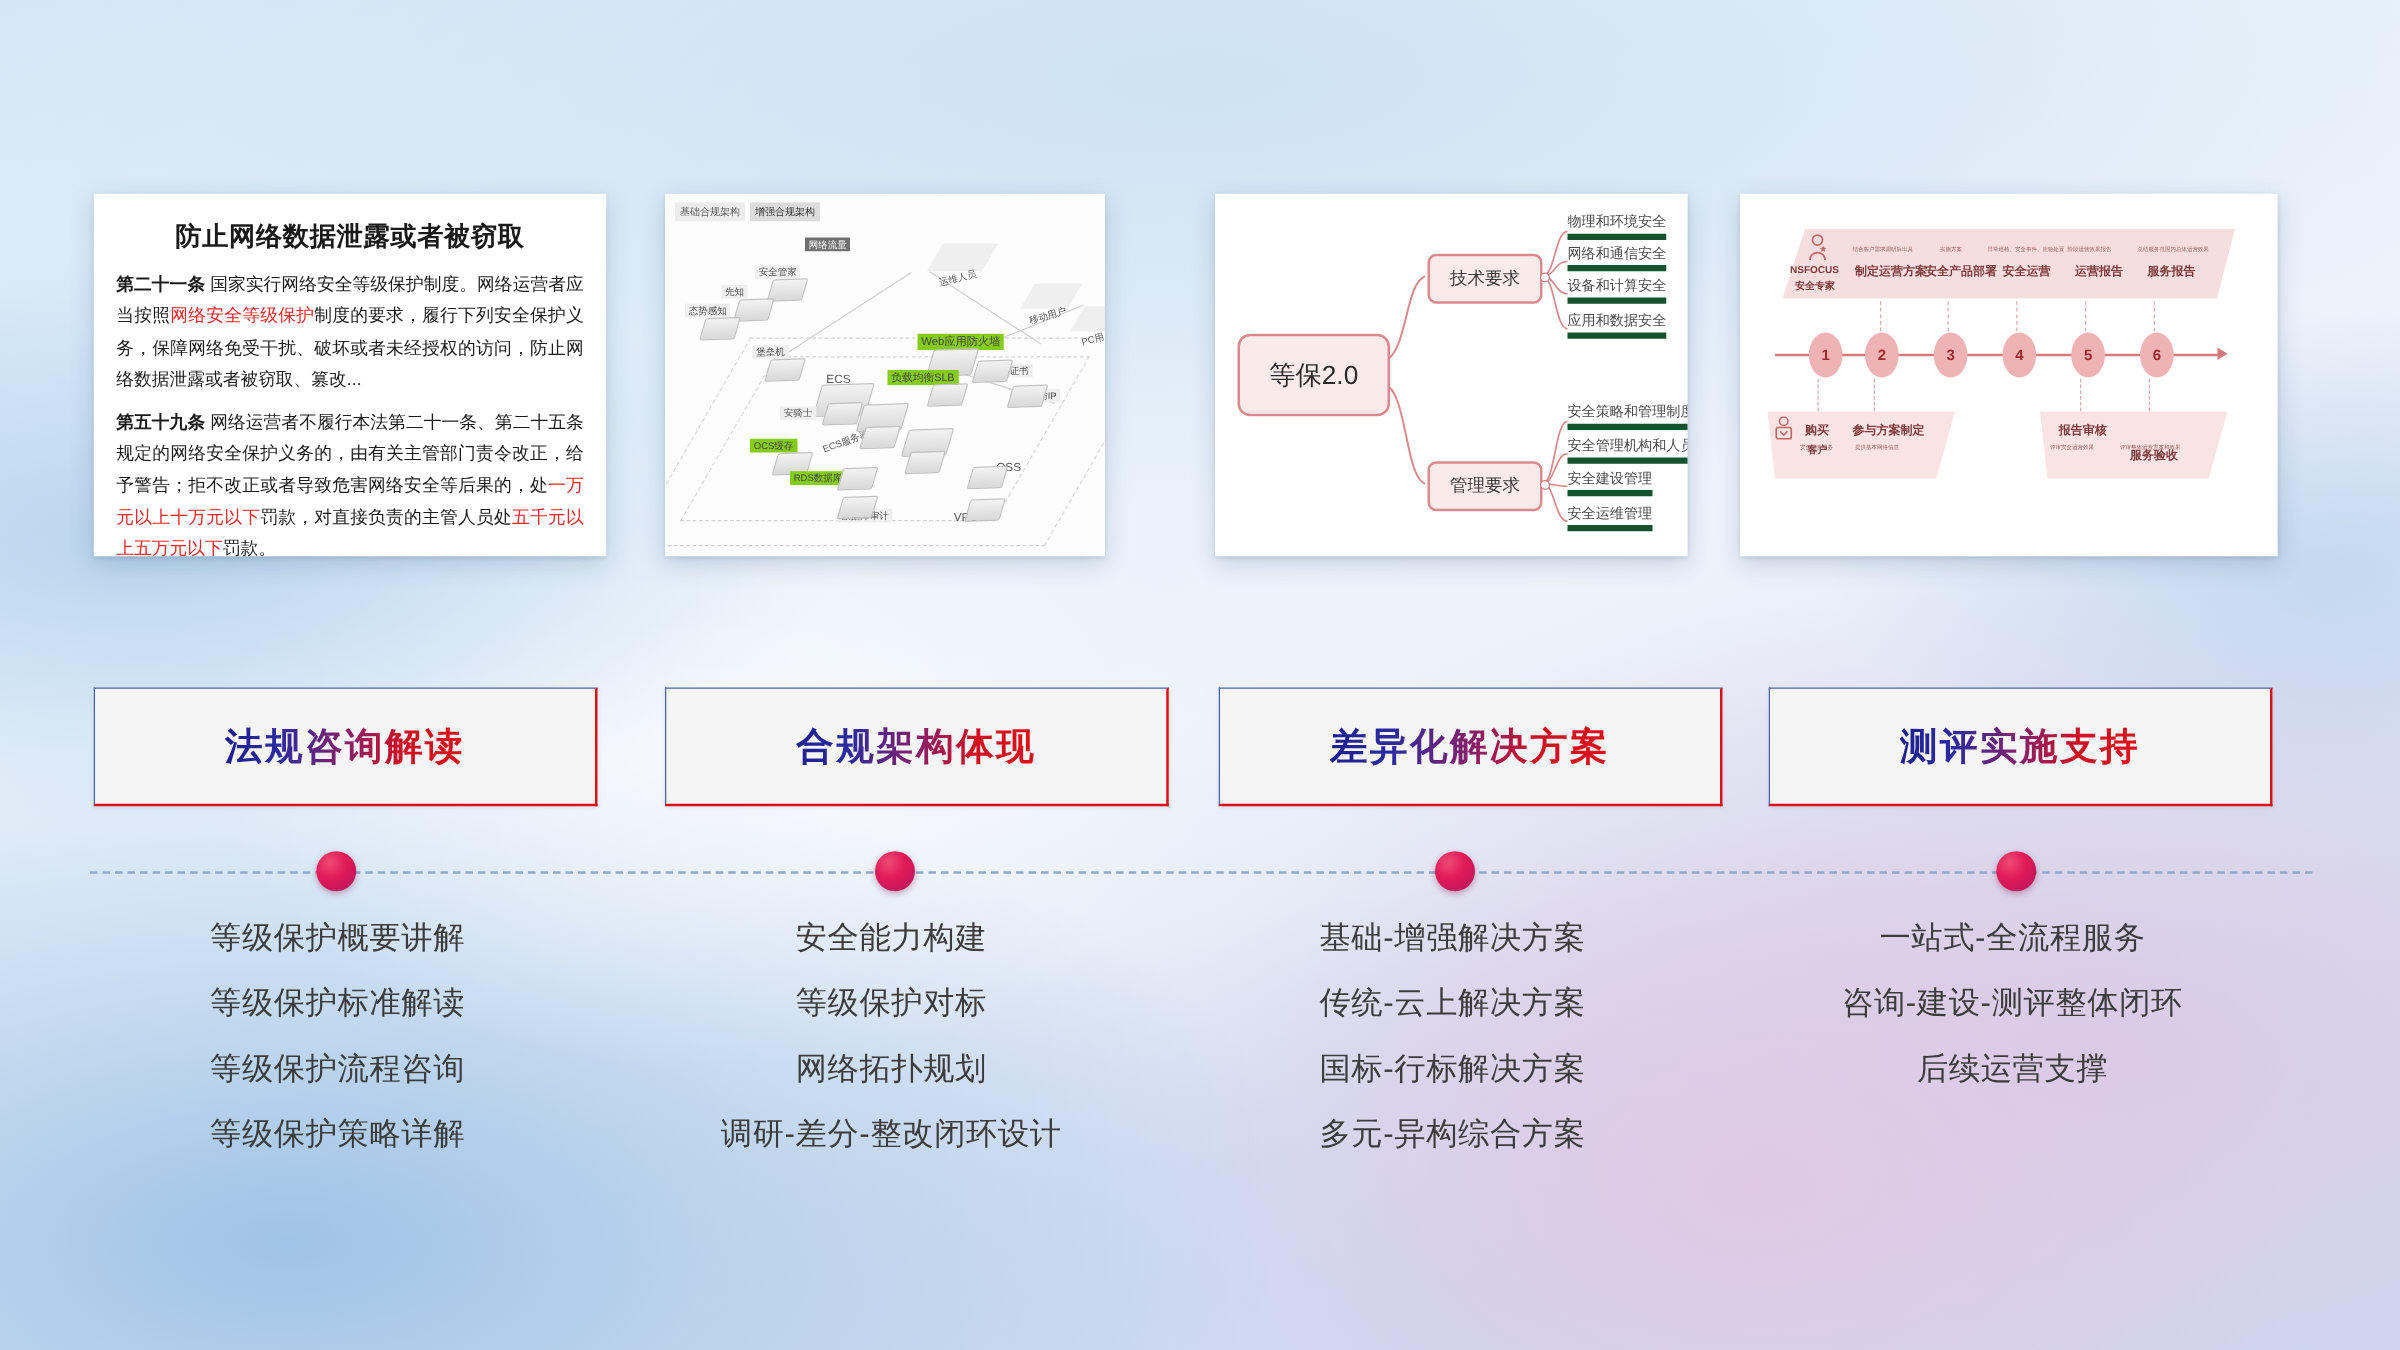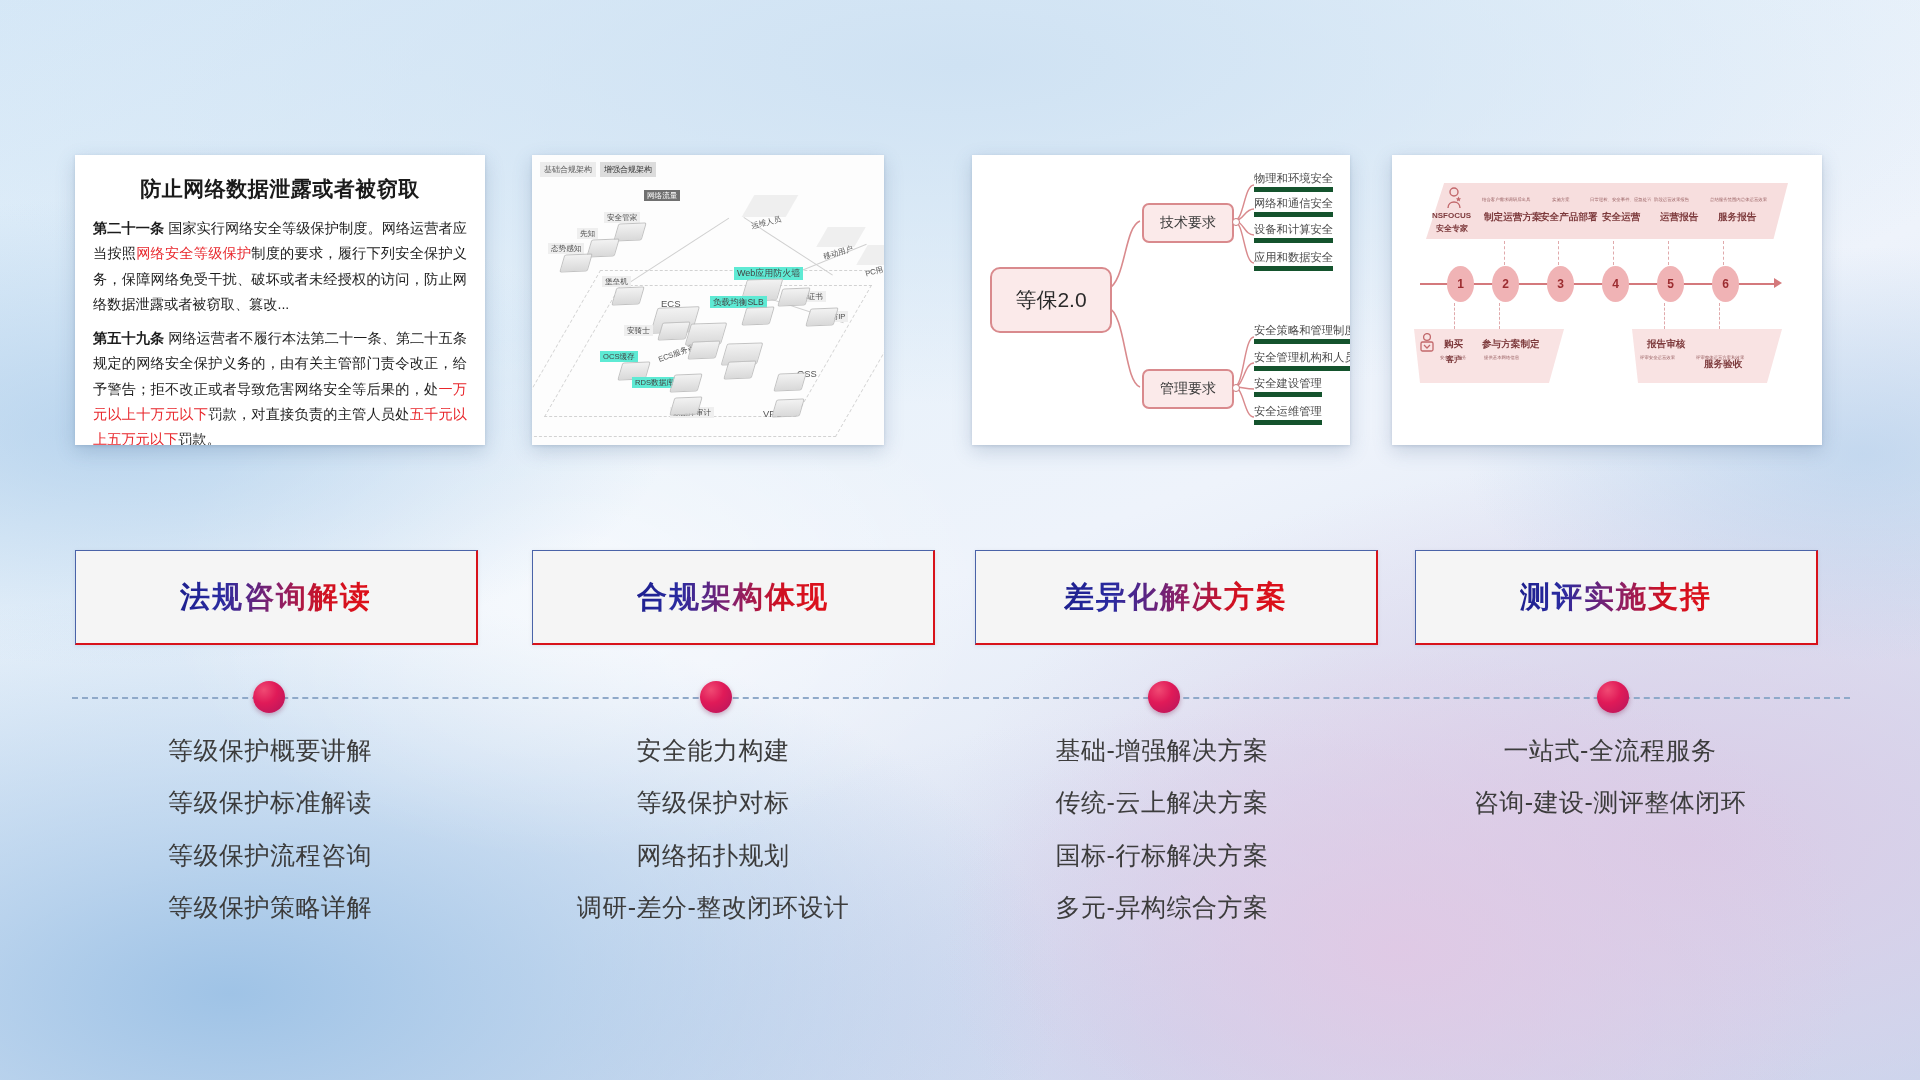--- a/index.html
+++ b/index.html
@@ -62,21 +62,21 @@
   .arch{position:relative;width:100%;height:100%;background:#fdfdfd;}
   .arch-tabs{position:absolute;left:8px;top:7px;display:flex;gap:4px;}
   .arch-tab{font-size:8px;color:#5a5a5a;background:#ececec;padding:2px 4px;}
   .arch-tab.sel{background:#dcdcdc;color:#333;}
   .alabel{
     position:absolute;font-size:7.6px;color:#4d4d4d;background:#efefef;
     padding:1px 3px;white-space:nowrap;line-height:1.2;
   }
   .alabel.dark{background:#707070;color:#fff;}
   .alabel.plain{background:transparent;color:#555;}
-  .alabel.white{background:#5eead4;color:#444;}
+  .alabel.white{background:#84cc16;color:#444;}
   .node{
     position:absolute;width:34px;height:20px;
     background:linear-gradient(180deg,#f2f2f2,#d9d9d9);
     border:1px solid #c2c2c2;border-radius:2px;
     transform:skewX(-18deg) rotate(-2deg);
   }
   .node.s{width:26px;height:16px;}
   .node.b{width:40px;height:24px;}
   .plate{
     position:absolute;background:#ececec;opacity:.85;
@@ -411,13 +411,14 @@
 </div>
 <div class="col col-3">
   <p>基础-增强解决方案</p>
   <p>传统-云上解决方案</p>
   <p>国标-行标解决方案</p>
   <p>多元-异构综合方案</p>
 </div>
 <div class="col col-4">
   <p>一站式-全流程服务</p>
   <p>咨询-建设-测评整体闭环</p>
+  <p>后续运营支撑</p>
 </div>
 
 </body></html>

